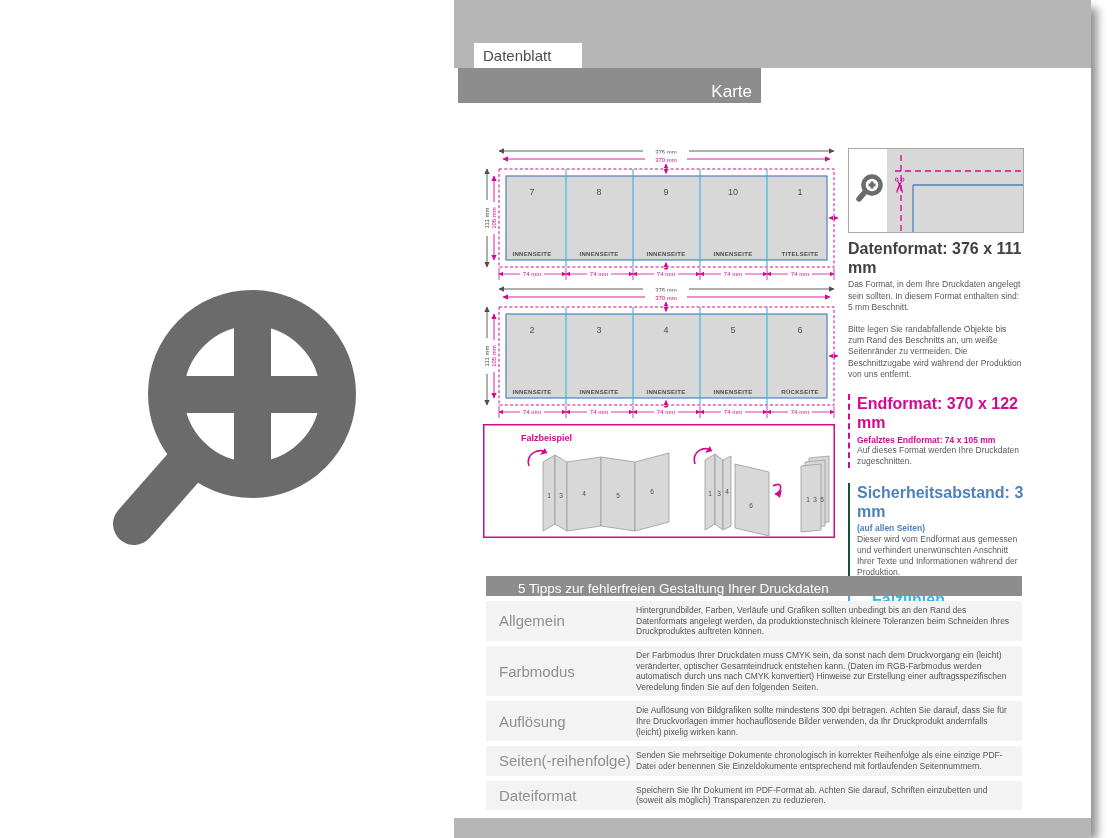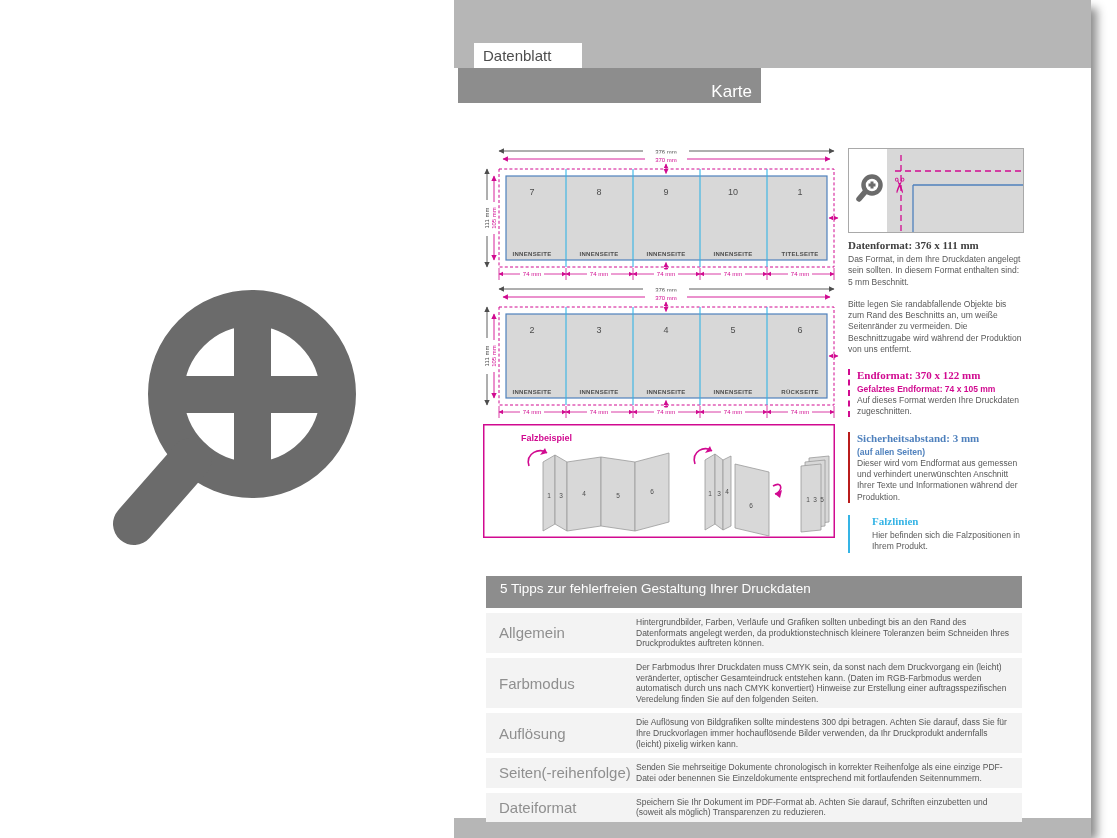--- a/index.html
+++ b/index.html
@@ -36,35 +36,35 @@
   text.fnum { font-size:6.5px; fill:#4d4d4d; text-anchor:middle; }
   text.ftitle { font-size:9px; font-weight:bold; fill:#d10a90; }
 
   
   #info-col { position:absolute; left:394px; top:148px; width:176px; }
   .info-box { position:relative; width:176px; height:85px; border:1px solid #a9a9a9; background:#ffffff; margin-bottom:6px; overflow:hidden; }
   .info-box .gray-area { position:absolute; left:38px; top:0; right:0; bottom:0; background:#d8d8d8; }
   .scissors { position:absolute; left:42px; top:26px; color:#d10a90; font-size:21px; transform:rotate(90deg); line-height:21px; }
   .mini-zoom { position:absolute; left:6px; top:24px; width:30px; height:34px; }
   .sec { font-size:8.5px; color:#595959; line-height:1.32; }
-  .sec .h { font-size:11px; font-weight:bold; line-height:1.2; margin-bottom:2px;font-family:Liberation Serif, serif; }
+  .sec .h { font-size:16px; font-weight:bold; line-height:1.2; margin-bottom:2px; }
   .sec .sub { font-size:8.5px; font-weight:bold; line-height:1.25; }
   .sec-datenformat { margin-top:2px; }
   .sec-datenformat .h { color:#404040; }
   .sec-p2 { margin-top:11px; }
   .sec-endformat { margin-top:14px; border-left:2px dashed #d10a90; padding-left:7px; }
   .sec-endformat .h, .sec-endformat .sub { color:#d10a90; }
-  .sec-sicherheit { margin-top:15px; border-left:2px solid #b91c1c; padding-left:7px; }
+  .sec-sicherheit { margin-top:15px; border-left:2px solid #14532d; padding-left:7px; }
   .sec-sicherheit .h, .sec-sicherheit .sub { color:#4f81bd; }
   .sec-falzlinien { margin-top:12px; border-left:2px solid #35b4e5; padding-left:22px; }
   .sec-falzlinien .h { color:#35b4e5; }
 
   
   #tips { position:absolute; left:32px; top:576px; width:536px; }
-  .tips-header { height:32px; background:#8d8d8d; color:#ffffff; font-size:13.5px; line-height:26px; padding-left:14px; }
+  .tips-header { height:20px; background:#8d8d8d; color:#ffffff; font-size:13.5px; line-height:26px; padding-left:32px; }
   .tip-row { display:flex; background:#f3f3f3; margin-top:5px; align-items:center; }
   .tip-label { width:150px; flex:0 0 150px; padding-left:13px; font-size:15px; color:#8f8f8f; }
   .tip-text { flex:1; padding:4px 10px 4px 0; font-size:8.5px; line-height:1.25; color:#555555; }
 </style>
 </head>
 <body>
 
 <div id="canvas">
 
   <svg id="big-zoom" viewBox="0 0 258 268">

